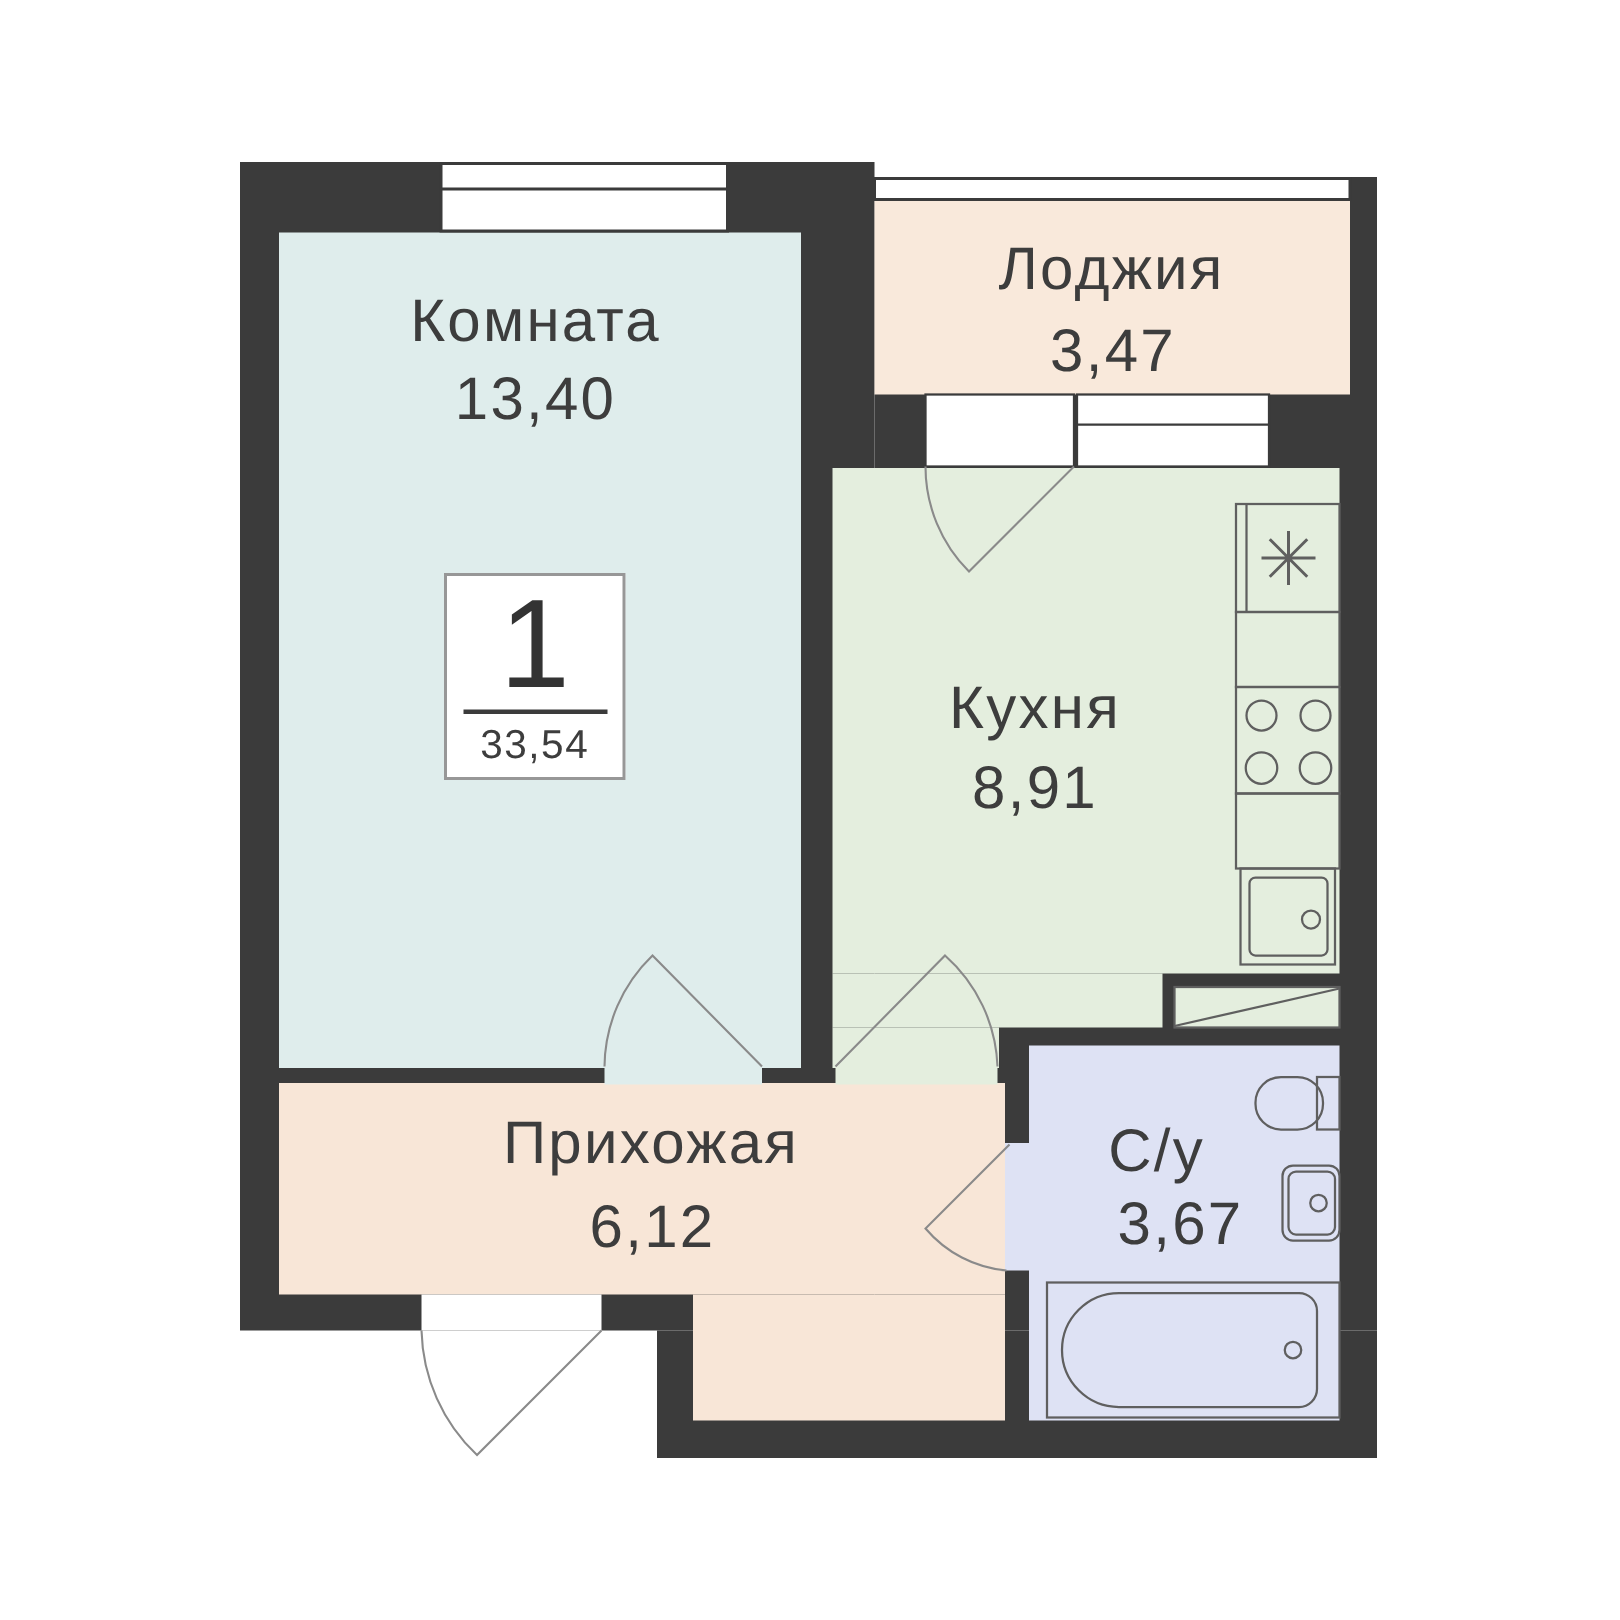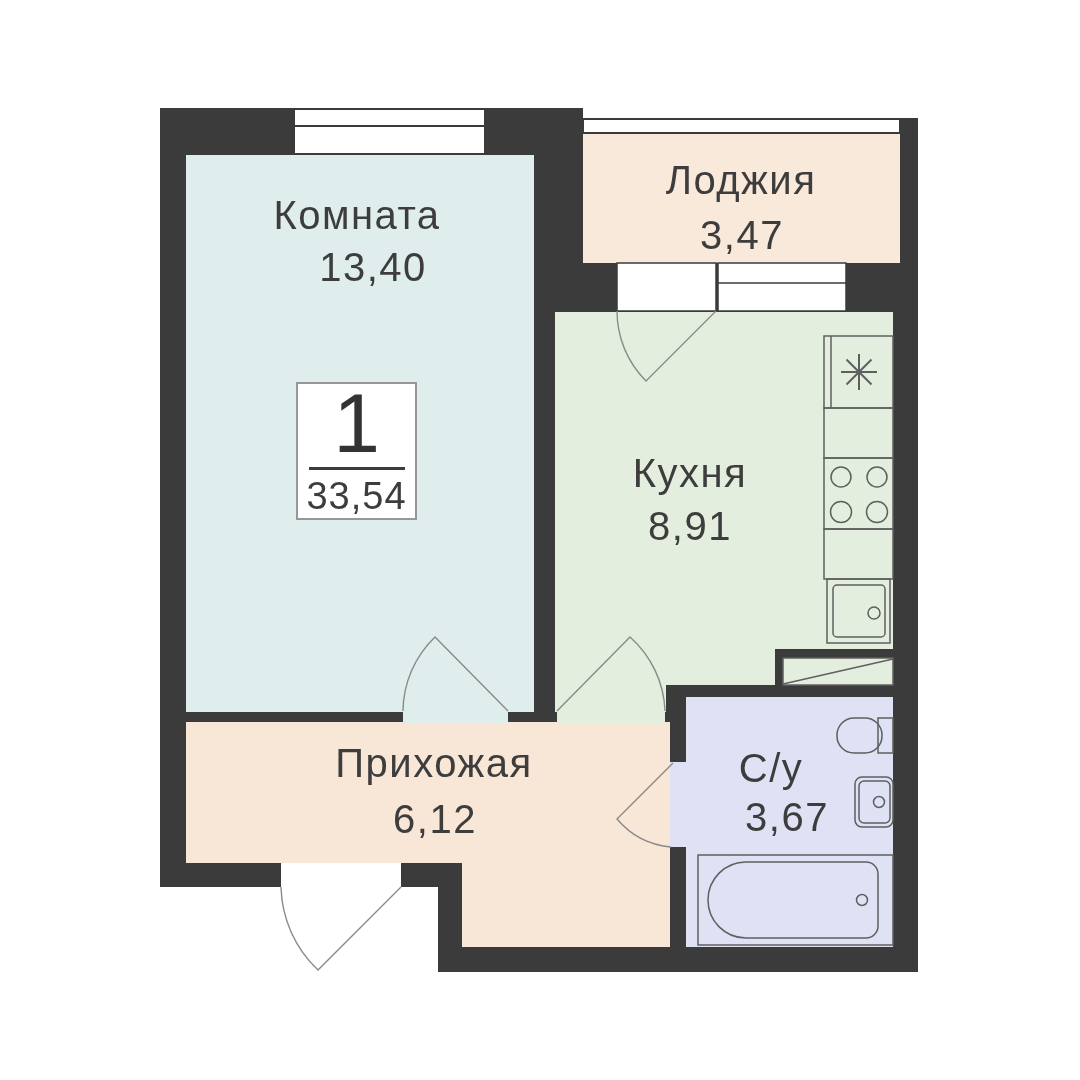--- a/index.html
+++ b/index.html
@@ -27,21 +27,21 @@
     background: #ffffff;
     border: 2px solid #979797;
     box-sizing: border-box;
     display: flex;
     flex-direction: column;
     align-items: center;
     justify-content: center;
   }
   .apt-num { font-size: 84px; line-height: 0.95; color: #333333; }
   .apt-divider { width: 96px; height: 0; border-top: 3px solid #3b3b3b; margin: 3px 0 5px; }
-  .apt-area { font-size: 38px; color: #3d3d3d; letter-spacing: 1px; }
+  .apt-area { font-size: 27px; color: #3d3d3d; letter-spacing: 1px; }
 </style>
 </head>
 <body>
 
 <div class="canvas">
 
   <svg class="plan" width="1080" height="1080" viewBox="0 0 1080 1080">
 
     <g>
       <rect x="160" y="108" width="423" height="779" fill="#3b3b3b"></rect>
@@ -109,21 +109,21 @@
     <g fill="none" stroke-width="1.4" stroke="#8a8a8a">
       <path d="M508 711 L435 637 A104 104 0 0 0 403 711"></path>
       <path d="M557 711 L630 637 A104 104 0 0 1 665 711"></path>
       <path d="M673 763 L617 819 A80 80 0 0 0 671 847"></path>
       <path d="M401 887 L318 970 A118 118 0 0 1 281 887"></path>
       <path d="M716 311 L646 381 A99 99 0 0 1 617 311"></path>
     </g>
   </svg>
 
   <div class="lbl" style="left:357px; top:215px;">Комната</div>
-  <div class="lbl" style="left:357px; top:267px;margin-left:16px;">13,40</div>
+  <div class="lbl" style="left:357px; top:267px;">13,40</div>
 
   <div class="lbl" style="left:741px; top:180px;">Лоджия</div>
   <div class="lbl" style="left:742px; top:235px;">3,47</div>
 
   <div class="lbl" style="left:690px; top:473px;">Кухня</div>
   <div class="lbl" style="left:690px; top:526px;text-align:center;">8,91</div>
 
   <div class="lbl" style="left:434px; top:763px;">Прихожая</div>
   <div class="lbl" style="left:435px; top:819px;text-align:right;">6,12</div>
 

